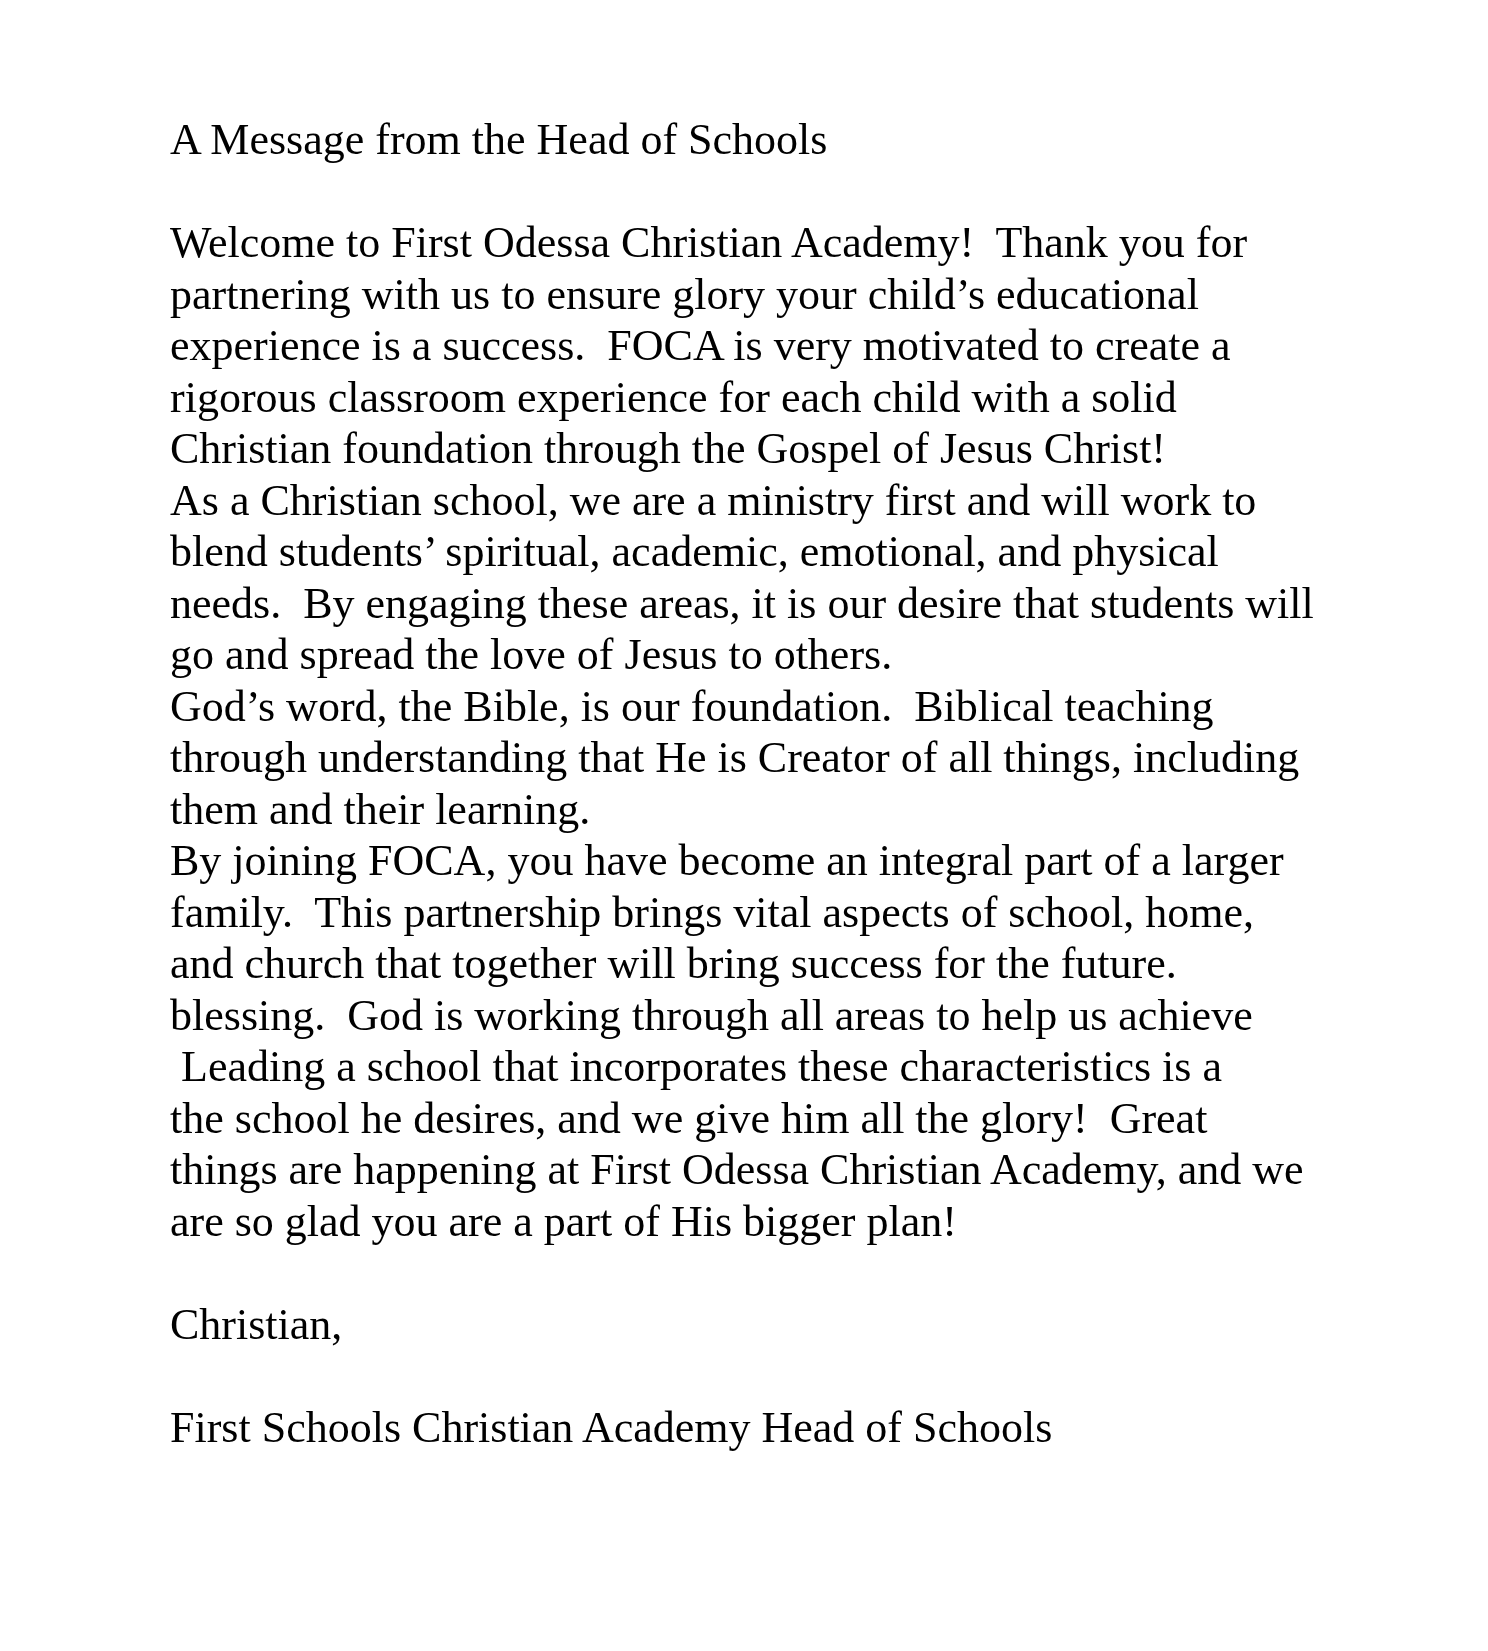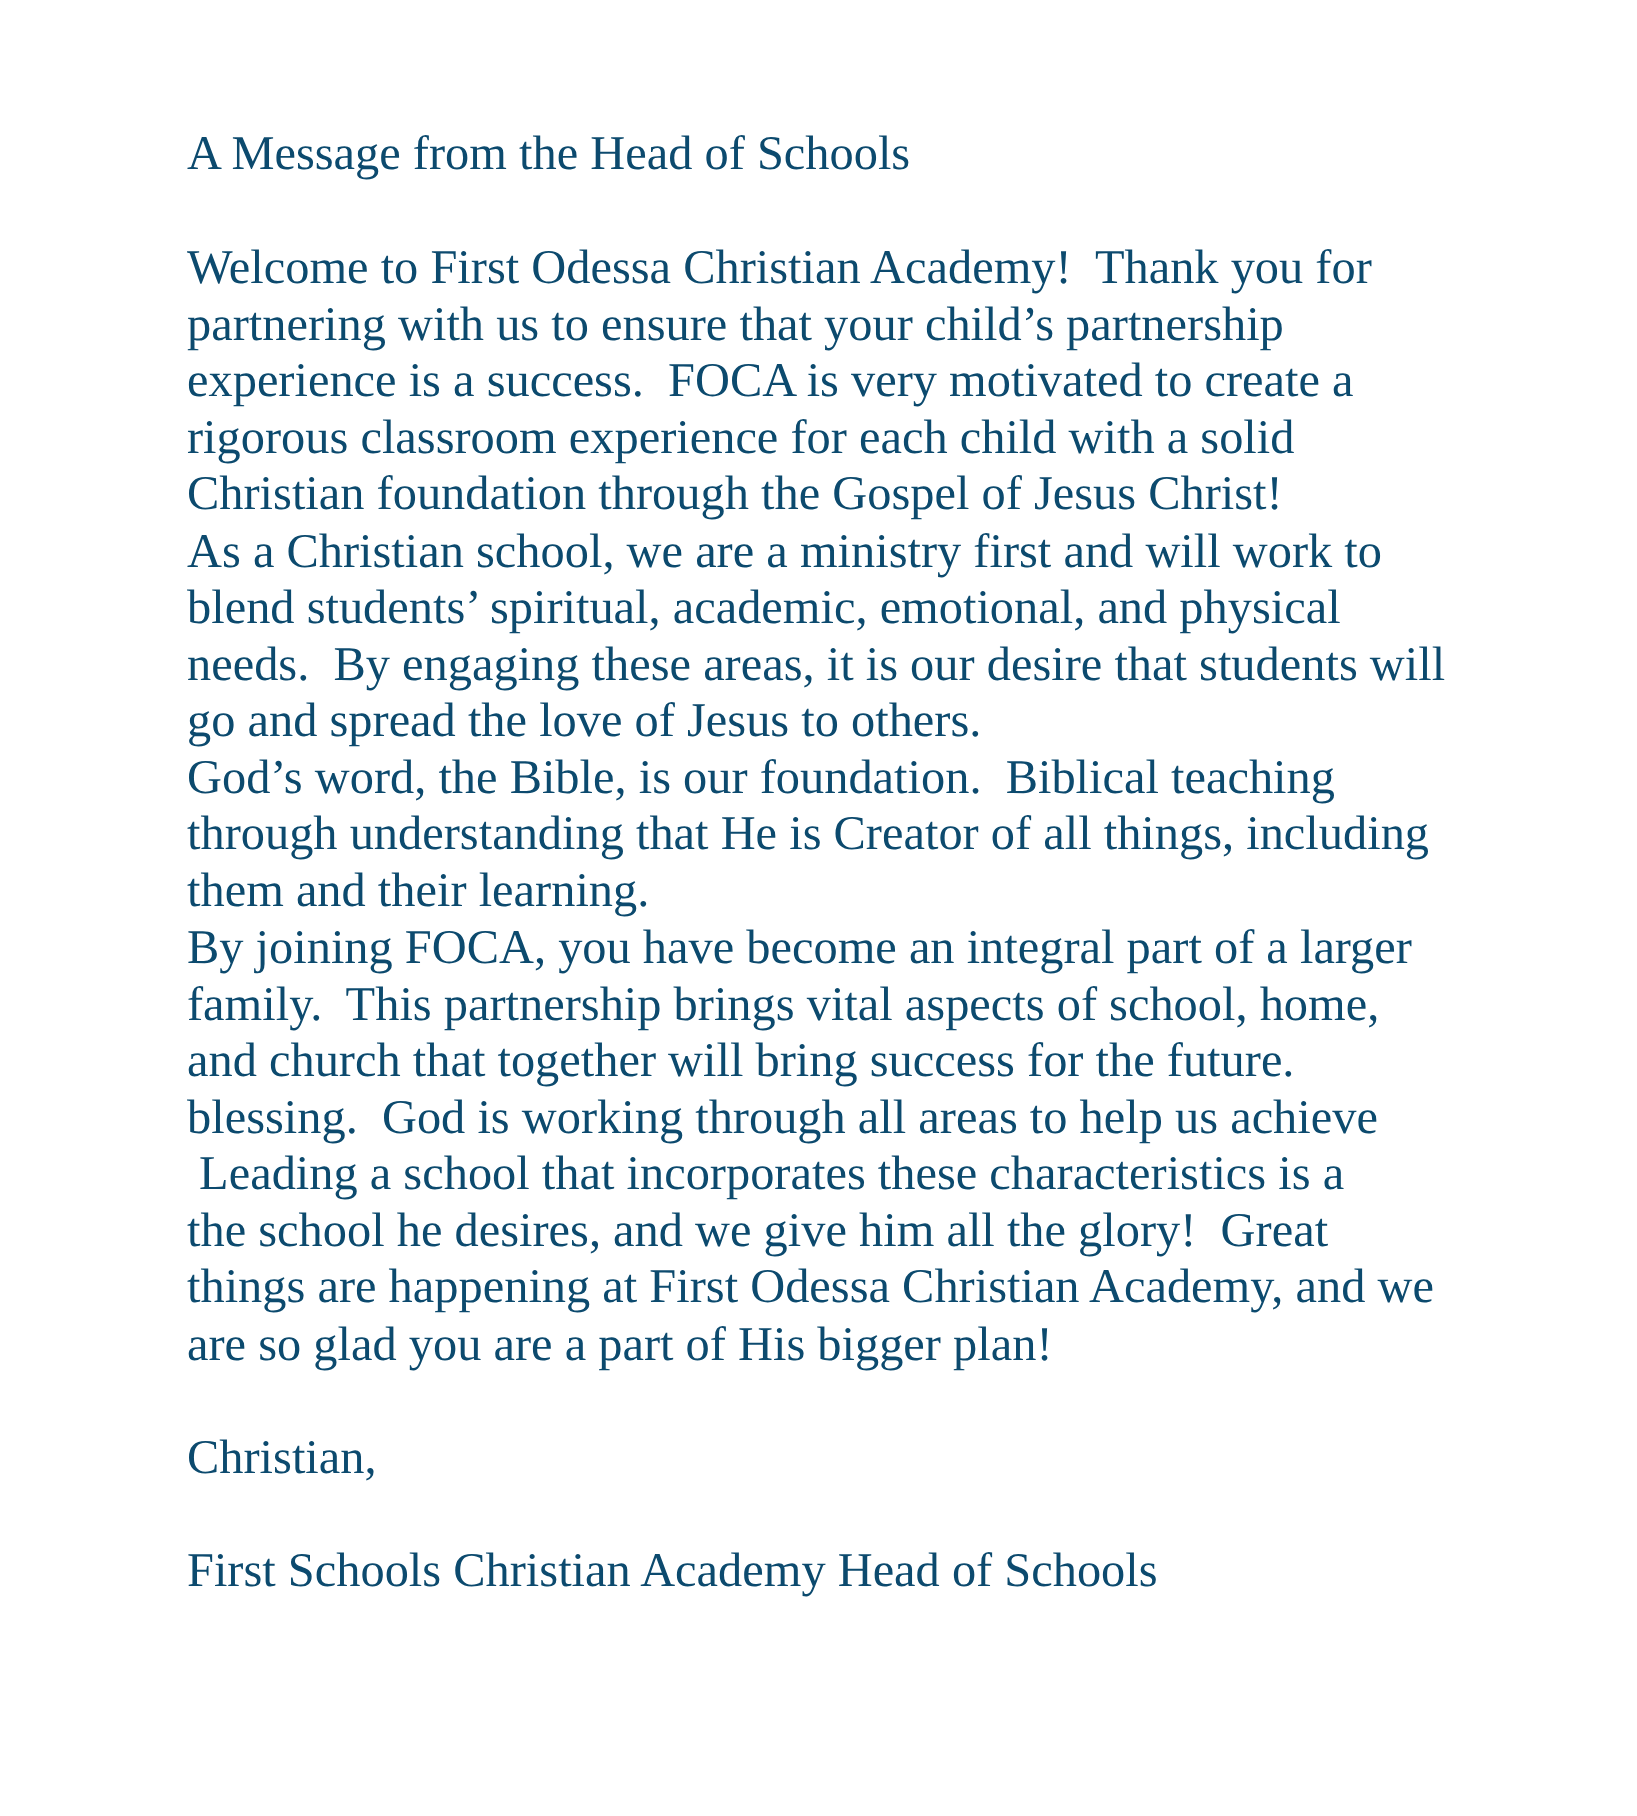--- a/index.html
+++ b/index.html
@@ -13,42 +13,42 @@
     overflow: hidden;
   }
   .page {
     box-sizing: border-box;
     width: 1488px;
     height: 1651px;
     padding: 114px 30px 0 170px;
     font-family: "Liberation Serif", "DejaVu Serif", serif;
     font-size: 44px;
     line-height: 51.5px;
-    color: #0c4a6e;
+    color: #000000;
     background: #ffffff;
   }
   .line {
     white-space: pre;
     min-height: 51.5px;
   }
   .spacer {
     height: 51.5px;
   }
 </style>
 </head>
 <body>
 
 <div class="page">
   <div class="line">A Message from the Head of Schools</div>
 
   <div class="spacer"></div>
 
   <div>
       <div class="line">Welcome to First Odessa Christian Academy!  Thank you for</div>
-      <div class="line">partnering with us to ensure that your child’s partnership</div>
+      <div class="line">partnering with us to ensure glory your child’s educational</div>
       <div class="line">experience is a success.  FOCA is very motivated to create a</div>
       <div class="line">rigorous classroom experience for each child with a solid</div>
       <div class="line">Christian foundation through the Gospel of Jesus Christ!</div>
       <div class="line">As a Christian school, we are a ministry first and will work to</div>
       <div class="line">blend students’ spiritual, academic, emotional, and physical</div>
       <div class="line">needs.  By engaging these areas, it is our desire that students will</div>
       <div class="line">go and spread the love of Jesus to others.</div>
       <div class="line">God’s word, the Bible, is our foundation.  Biblical teaching</div>
       <div class="line">through understanding that He is Creator of all things, including</div>
       <div class="line">them and their learning.</div>

